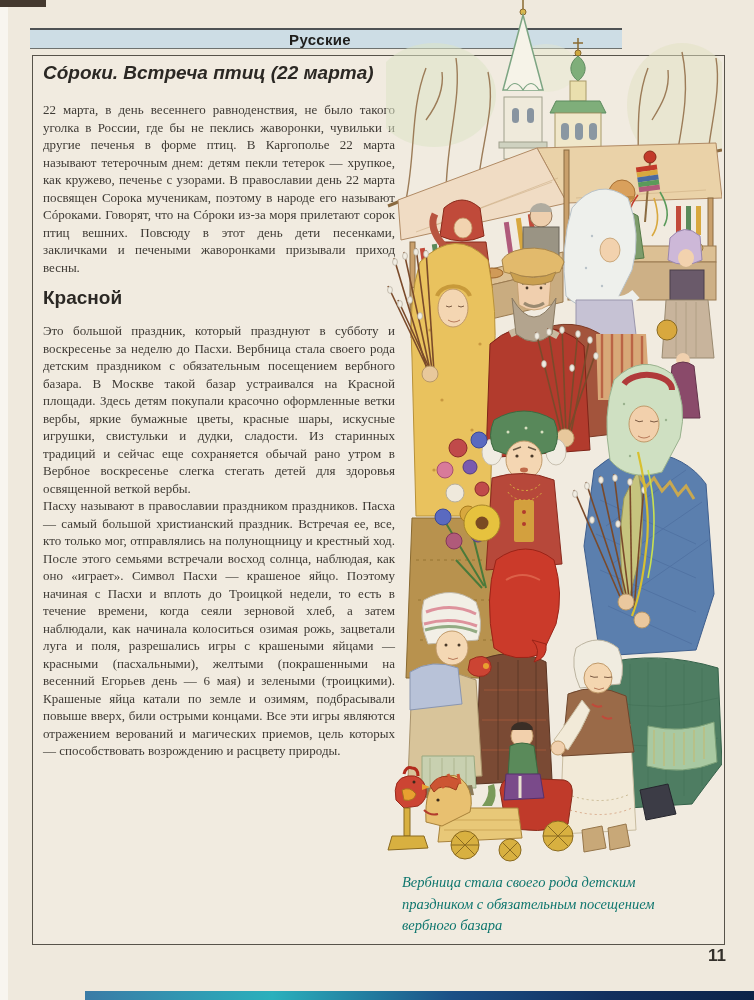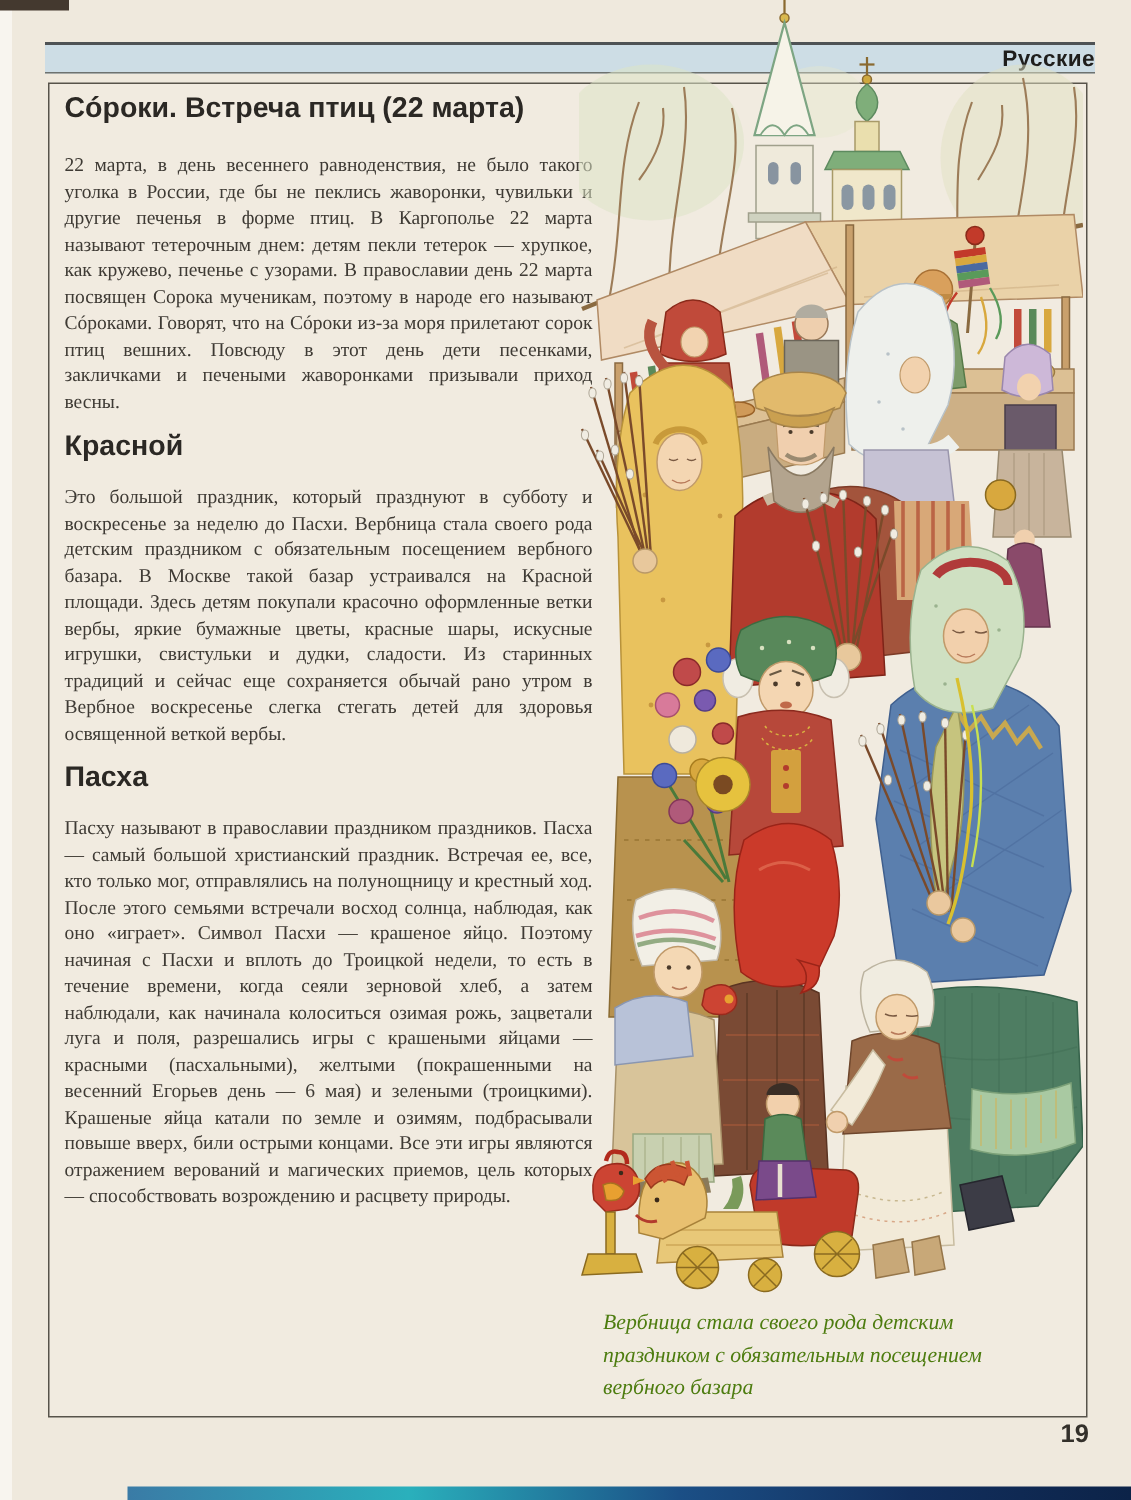--- a/index.html
+++ b/index.html
@@ -1,34 +1,34 @@
 <!DOCTYPE html>
 <html><head>
 <meta charset="utf-8">
 <style>
   html,body{margin:0;padding:0;}
   .page{position:relative;width:754px;height:1000px;background:#efe9dd;overflow:hidden;
         font-family:"Liberation Serif",serif;}
   .edge-left{position:absolute;left:0;top:0;width:8px;height:1000px;background:#f8f5ef;}
   .corner-mark{position:absolute;left:0;top:0;width:46px;height:7px;background:#44392f;}
-  .header-band{position:absolute;left:30px;top:28px;width:700px;height:21px;background:#cddde5;
+  .header-band{position:absolute;left:30px;top:28px;width:592px;height:21px;background:#cddde5;
       border-top:2px solid #4e5254;border-bottom:1px solid #6e726f;box-sizing:border-box;
-      display:flex;align-items:center;justify-content:flex-end;z-index:2;}
+      display:flex;align-items:center;justify-content:center;padding-right:12px;z-index:2;}
   .header-band span{font:bold 15px "Liberation Sans",sans-serif;color:#1f1e1c;letter-spacing:.3px;}
   .frame{position:absolute;left:32px;top:55px;width:693px;height:890px;border:1px solid #57534a;
       background:#f1ebe0;box-sizing:border-box;z-index:1;}
   .text-col{position:absolute;left:10px;top:6px;width:352px;color:#3e3a34;}
   .text-col h1,.text-col h2{font:bold 19px/22px "Liberation Sans",sans-serif;color:#2b2824;margin:0;}
-  .text-col h1{margin-bottom:17px;}
+  .text-col h1{margin-bottom:17px;font-style:italic;}
   .text-col h2{margin:11px 0 13px;}
   .text-col p{font-size:13px;line-height:17.5px;text-align:justify;margin:0;
       font-family:"Liberation Serif",serif;}
   .illustration{position:absolute;left:386px;top:0;width:336px;height:862px;z-index:3;pointer-events:none;}
   .caption{position:absolute;left:402px;top:872px;width:258px;font-style:italic;
-      font-size:14.5px;line-height:21.5px;color:#4d7c0f;z-index:2;}
+      font-size:14.5px;line-height:21.5px;color:#0f766e;z-index:2;}
   .page-number{position:absolute;right:28px;top:946px;font:bold 17px "Liberation Sans",sans-serif;color:#33302a;z-index:2;}
   .footer-bar{position:absolute;left:85px;right:0;bottom:0;height:9px;
       background:linear-gradient(90deg,#3a7ba6 0%,#2ab0bc 28%,#1b4f86 55%,#122f5e 78%,#0c2348 100%);}
 </style>
 </head>
 <body>
 
 <div class="page">
   <div class="edge-left"></div>
   <div class="corner-mark"></div>
@@ -36,21 +36,20 @@
   <div class="header-band">
     <span>Русские</span>
   </div>
 
   <div class="frame">
     <div class="text-col">
       <h1>Сóроки. Встреча птиц (22 марта)</h1>
       <p>22 марта, в день весеннего равноденствия, не было такого уголка в России, где бы не пеклись жаворонки, чувильки и другие печенья в форме птиц. В Каргополье 22 марта называют тетерочным днем: детям пекли тетерок — хрупкое, как кружево, печенье с узорами. В православии день 22 марта посвящен Сорока мученикам, поэтому в народе его называют Сóроками. Говорят, что на Сóроки из-за моря прилетают сорок птиц вешних. Повсюду в этот день дети песенками, закличками и печеными жаворонками призывали приход весны.</p>
       <h2>Красной</h2>
       <p>Это большой праздник, который празднуют в субботу и воскресенье за неделю до Пасхи. Вербница стала своего рода детским праздником с обязательным посещением вербного базара. В Москве такой базар устраивался на Красной площади. Здесь детям покупали красочно оформленные ветки вербы, яркие бумажные цветы, красные шары, искусные игрушки, свистульки и дудки, сладости. Из старинных традиций и сейчас еще сохраняется обычай рано утром в Вербное воскресенье слегка стегать детей для здоровья освященной веткой вербы.</p>
-      <h2>Пасха</h2>
       <p>Пасху называют в православии праздником праздников. Пасха — самый большой христианский праздник. Встречая ее, все, кто только мог, отправлялись на полунощницу и крестный ход. После этого семьями встречали восход солнца, наблюдая, как оно «играет». Символ Пасхи — крашеное яйцо. Поэтому начиная с Пасхи и вплоть до Троицкой недели, то есть в течение времени, когда сеяли зерновой хлеб, а затем наблюдали, как начинала колоситься озимая рожь, зацветали луга и поля, разрешались игры с крашеными яйцами — красными (пасхальными), желтыми (покрашенными на весенний Егорьев день — 6 мая) и зелеными (троицкими). Крашеные яйца катали по земле и озимям, подбрасывали повыше вверх, били острыми концами. Все эти игры являются отражением верований и магических приемов, цель которых — способствовать возрождению и расцвету природы.</p>
     </div>
   </div>
 
   <svg class="illustration" viewBox="0 0 336 862" xmlns="http://www.w3.org/2000/svg">
 
     <g fill="none" stroke="#9c7c58" stroke-width="1.4">
       <ellipse cx="48" cy="95" rx="62" ry="52" fill="#dde4c6" stroke="none" opacity="0.55"></ellipse>
       <ellipse cx="296" cy="105" rx="55" ry="62" fill="#e2e1c2" stroke="none" opacity="0.5"></ellipse>
       <ellipse cx="160" cy="68" rx="32" ry="24" fill="#e6e8cc" stroke="none" opacity="0.4"></ellipse>
@@ -405,15 +404,15 @@
       <path d="M16,790 q8,-4 14,4 q-2,8 -12,6 Z" fill="#e8a030" stroke="#a87020"></path>
       <path d="M18,774 q2,-8 8,-6 q6,0 6,8" fill="none" stroke="#b22a1c" stroke-width="3"></path>
       <circle cx="28" cy="782" r="1.5" fill="#3a2a1a"></circle>
       <path d="M36,784 l8,3 -8,3 Z" fill="#e8a030"></path>
       <rect x="18" y="808" width="6" height="28" fill="#d8b040" stroke="#8a6a20"></rect>
       <path d="M6,836 h32 l4,12 -40,2 Z" fill="#d8b040" stroke="#8a6a20"></path>
     </g>
   </svg>
 
   <div class="caption">Вербница стала своего рода детским праздником с обязательным посещением вербного базара</div>
-  <div class="page-number">19</div>
+  <div class="page-number">11</div>
   <div class="footer-bar"></div>
 </div>
 
 </body></html>

